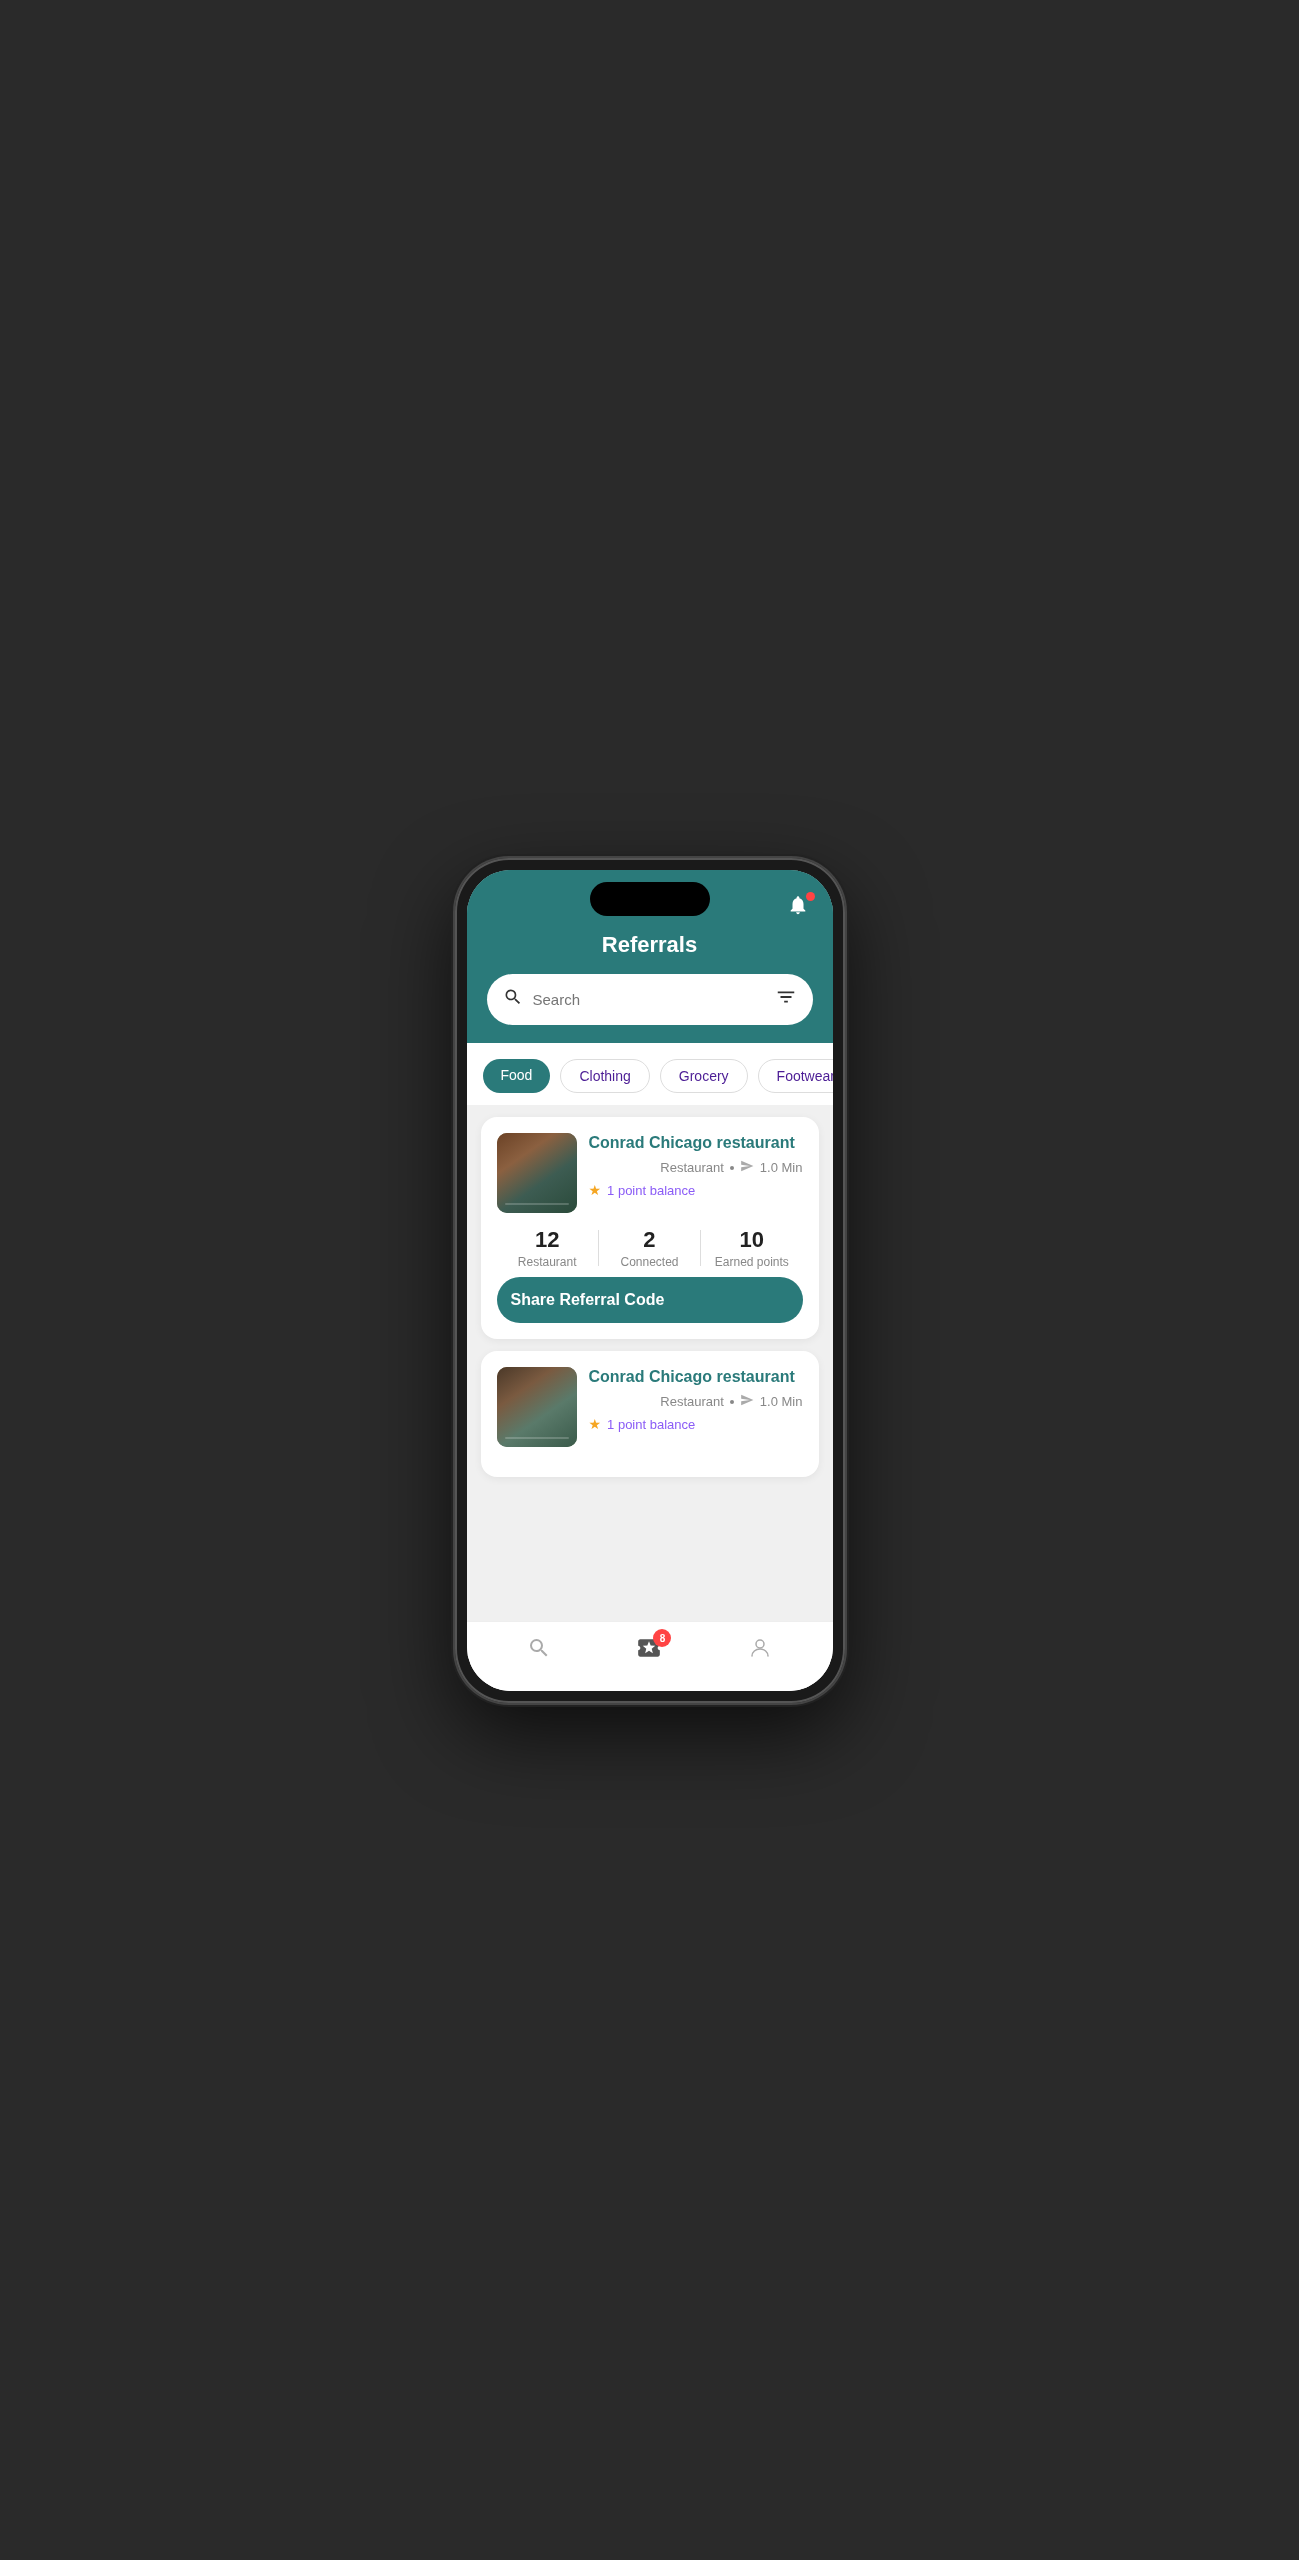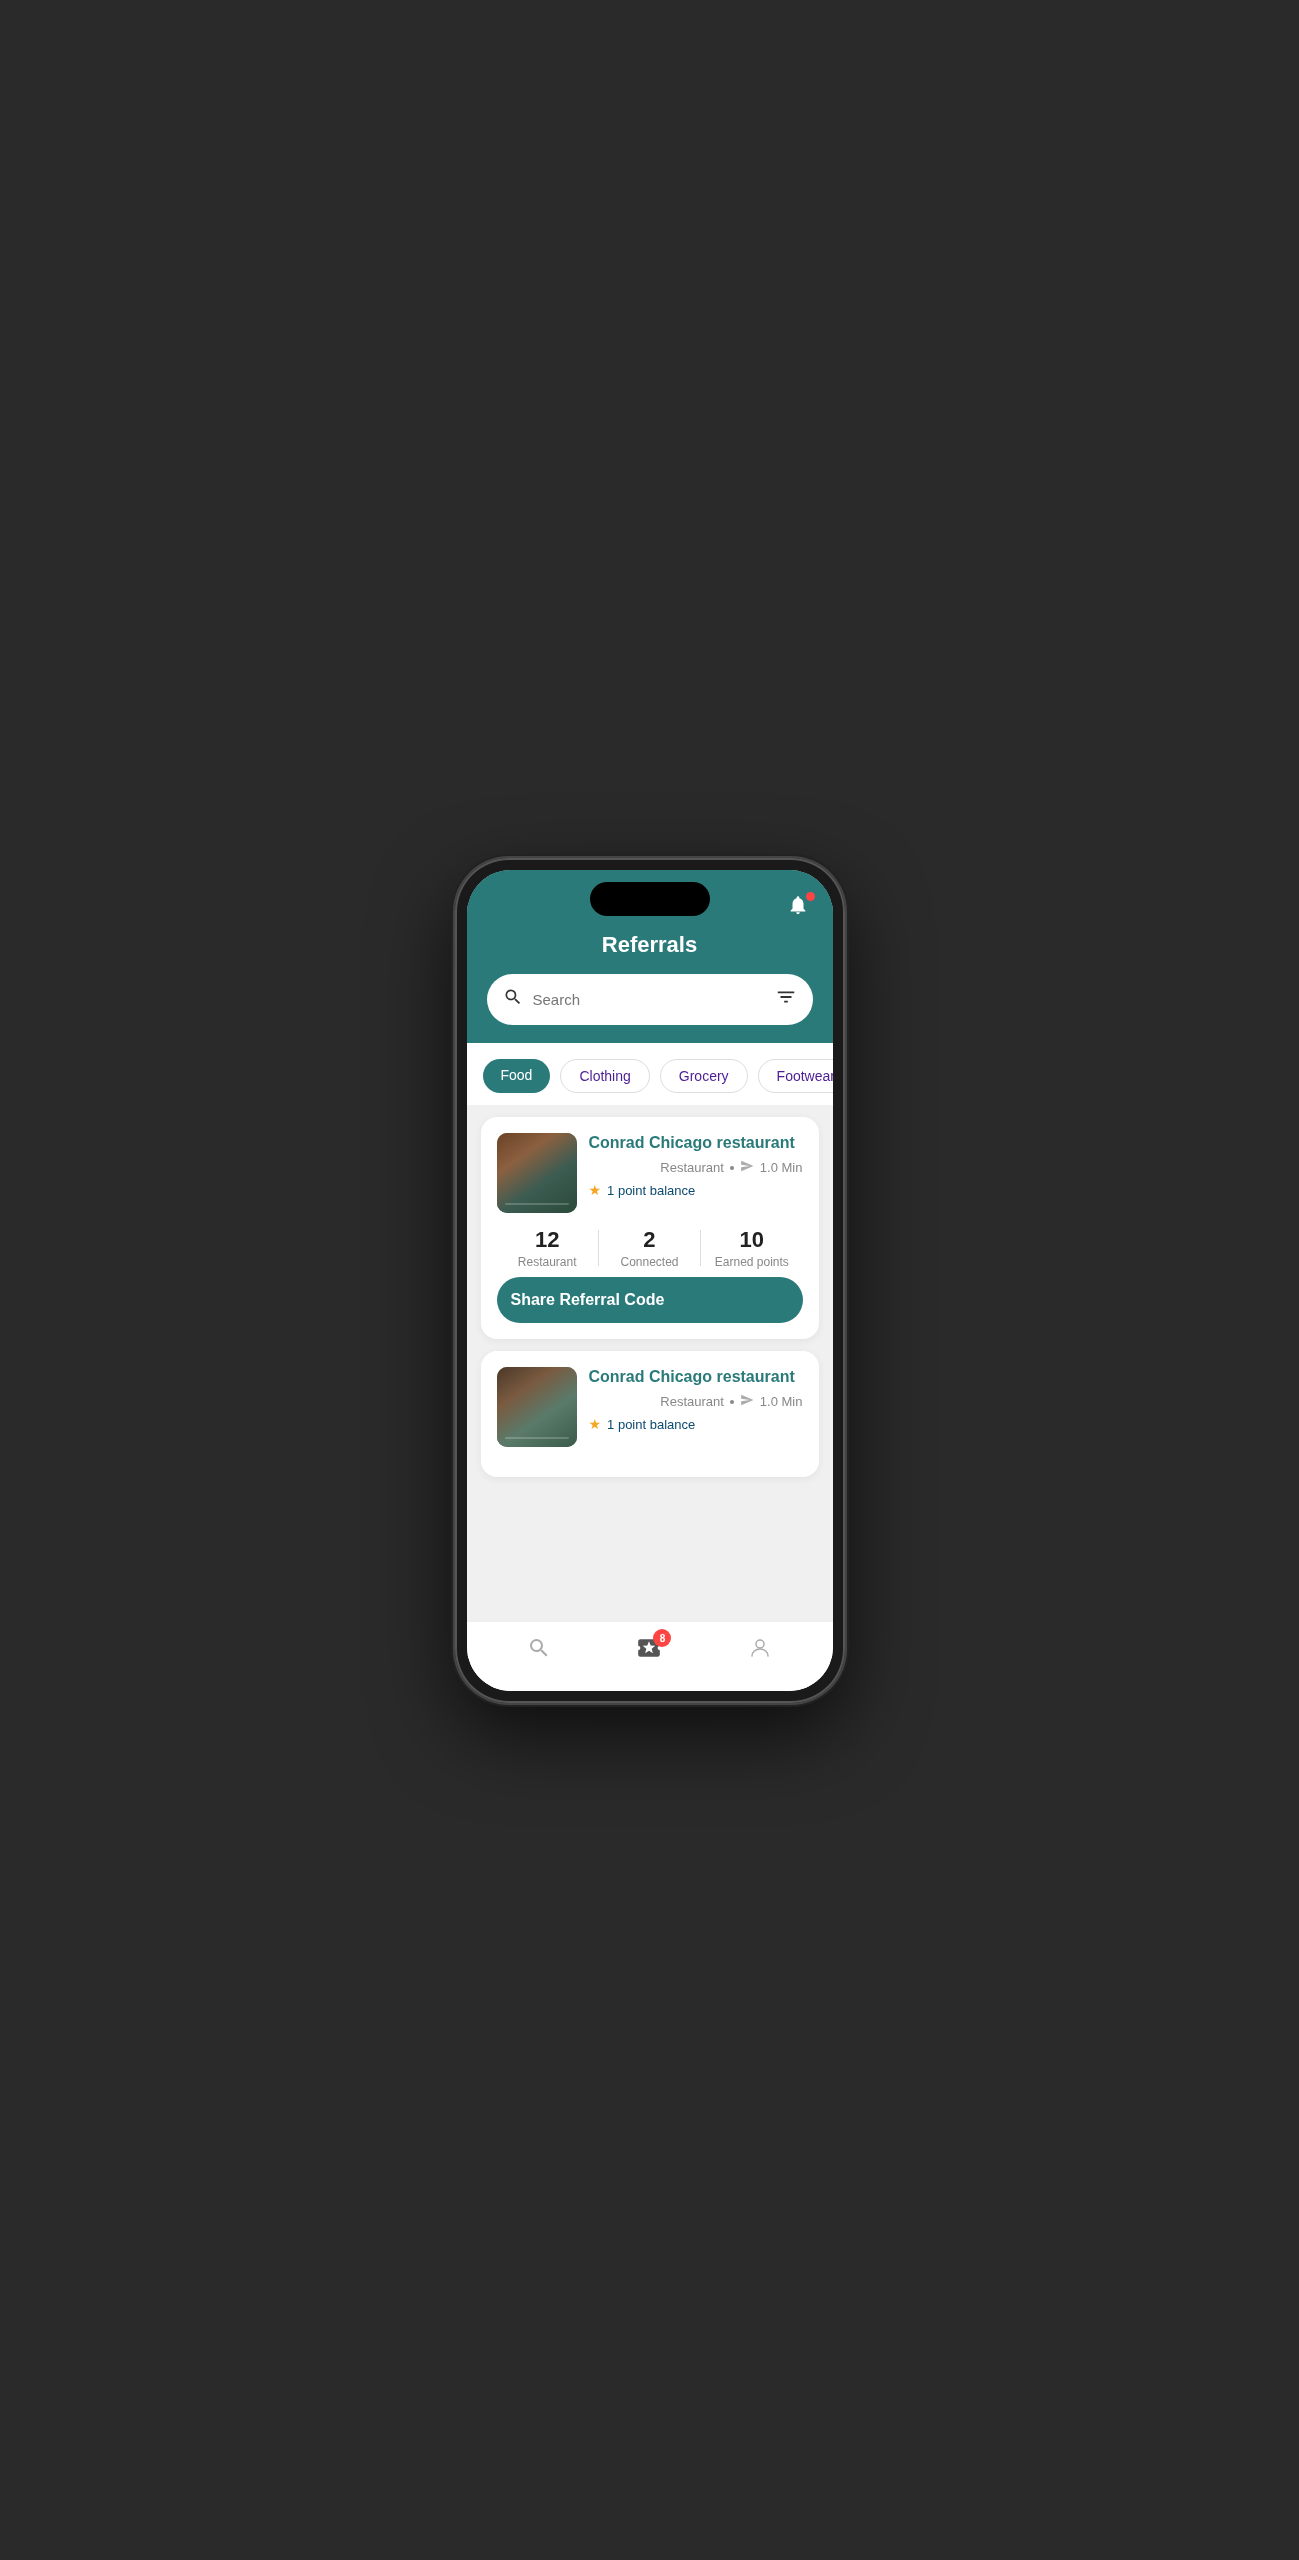--- a/index.html
+++ b/index.html
@@ -206,21 +206,21 @@
       justify-content: flex-end;
     }
     .dot { width: 4px; height: 4px; background: #888; border-radius: 50%; }
     .location-icon { font-size: 14px; color: #aaa; }
     .points-row {
       display: flex;
       align-items: center;
       gap: 6px;
     }
     .star-icon { color: #f5a623; font-size: 14px; }
-    .points-text { color: #0c4a6e; font-size: 13px; font-weight: 500; }
+    .points-text { color: #8b5cf6; font-size: 13px; font-weight: 500; }
     
     .toggle-tabs {
       background: #f0f0f0;
       border-radius: 30px;
       display: flex;
       padding: 4px;
       margin-bottom: 14px;
     }
     .toggle-tab {
       flex: 1;

